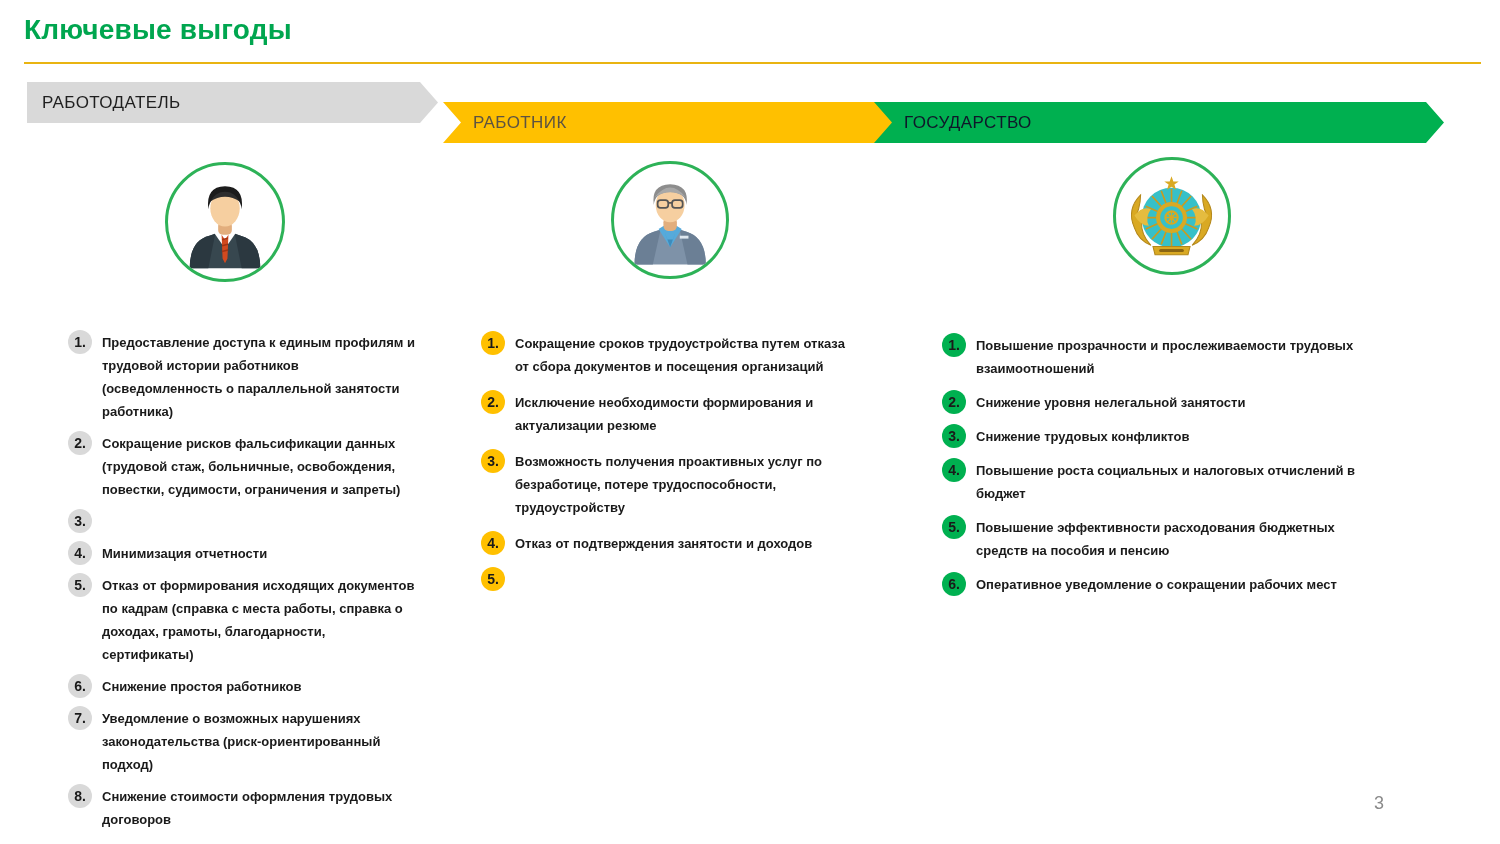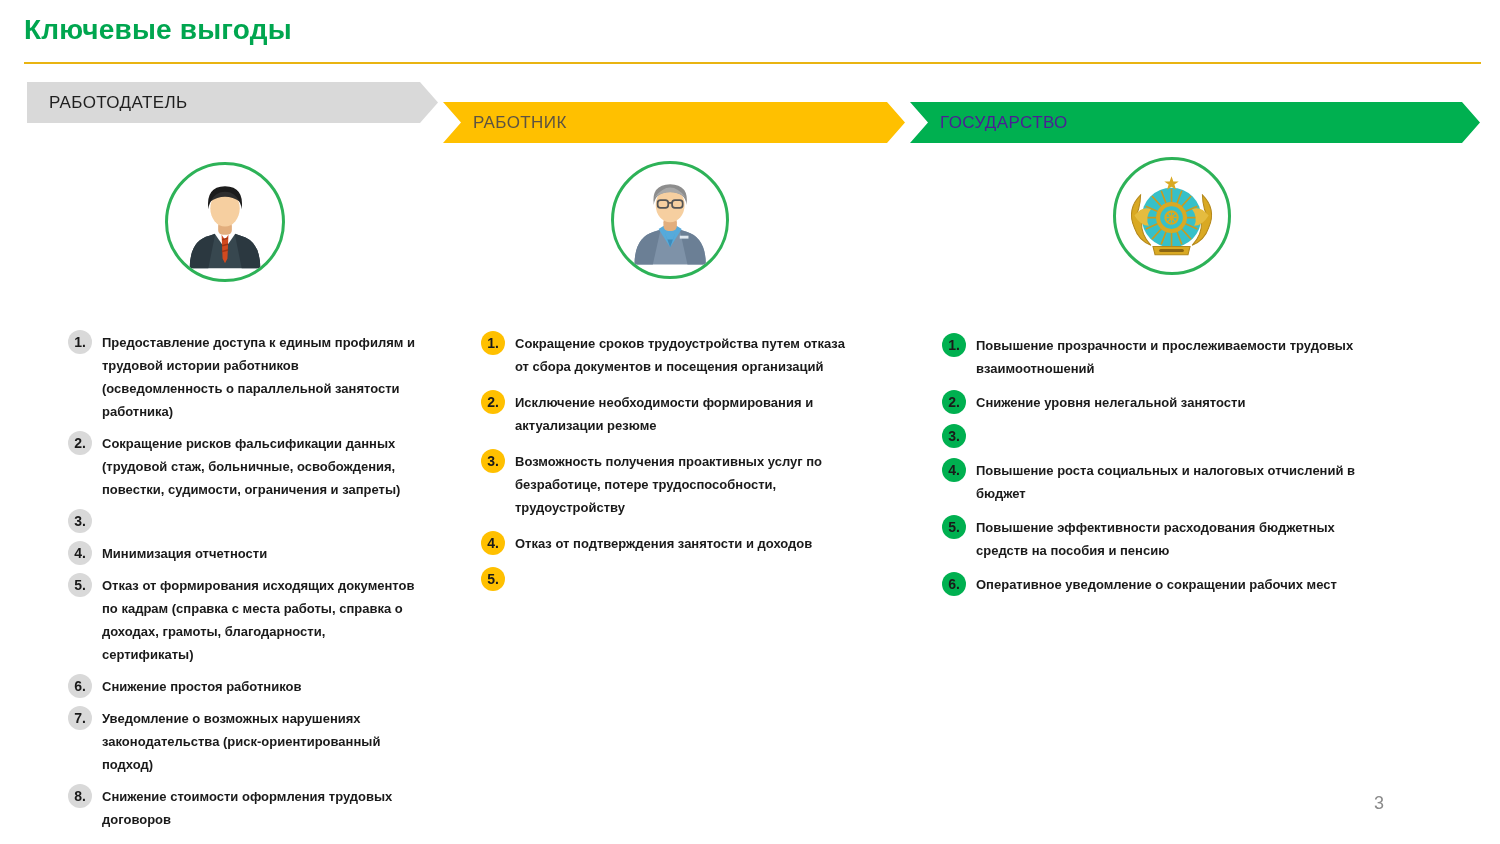--- a/index.html
+++ b/index.html
@@ -21,23 +21,23 @@
     display:flex; align-items:center;
     font-size:17px; letter-spacing:0.4px;
   }
   .banner.first {
     clip-path:polygon(0 0, calc(100% - 18px) 0, 100% 50%, calc(100% - 18px) 100%, 0 100%);
   }
   .banner.chev {
     clip-path:polygon(0 0, calc(100% - 18px) 0, 100% 50%, calc(100% - 18px) 100%, 0 100%, 18px 50%);
     margin-top:20px;
   }
-  .banner-employer { left:27px; width:411px; background:#D9D9D9; color:#1f1f1f; padding-left:22px; }
+  .banner-employer { left:27px; width:411px; background:#D9D9D9; color:#1f1f1f; padding-left:15px; }
   .banner-employee { left:443px; width:462px; background:#FFC000; color:#5d5342; padding-left:30px; }
-  .banner-state    { left:910px; width:570px; background:#00B050; color:#4c1d95; padding-left:30px; }
+  .banner-state    { left:874px; width:570px; background:#00B050; color:#0f172a; padding-left:30px; }
   
   .icon-circle {
     position:absolute; border-radius:50%;
     border:3px solid #2DB257; background:#ffffff;
     display:flex; align-items:center; justify-content:center; overflow:hidden;
   }
   .icon-employer { left:165px; top:162px; width:120px; height:120px; }
   .icon-employee { left:611px; top:161px; width:118px; height:118px; }
   .icon-state    { left:1113px; top:157px; width:118px; height:118px; }
   .icon-circle svg { width:86%; height:86%; margin-top:8%; }
@@ -193,20 +193,21 @@
       <div class="list-item">
         <span class="badge">1.</span>
         <span class="item-text">Повышение прозрачности и прослеживаемости трудовых взаимоотношений</span>
       </div>
       <div class="list-item">
         <span class="badge">2.</span>
         <span class="item-text">Снижение уровня нелегальной занятости</span>
       </div>
       <div class="list-item">
         <span class="badge">3.</span>
+        <span class="item-text">Снижение трудовых конфликтов</span>
       </div>
       <div class="list-item">
         <span class="badge">4.</span>
         <span class="item-text">Повышение роста социальных и налоговых отчислений в бюджет</span>
       </div>
       <div class="list-item">
         <span class="badge">5.</span>
         <span class="item-text">Повышение эффективности расходования бюджетных средств на пособия и пенсию</span>
       </div>
       <div class="list-item">

